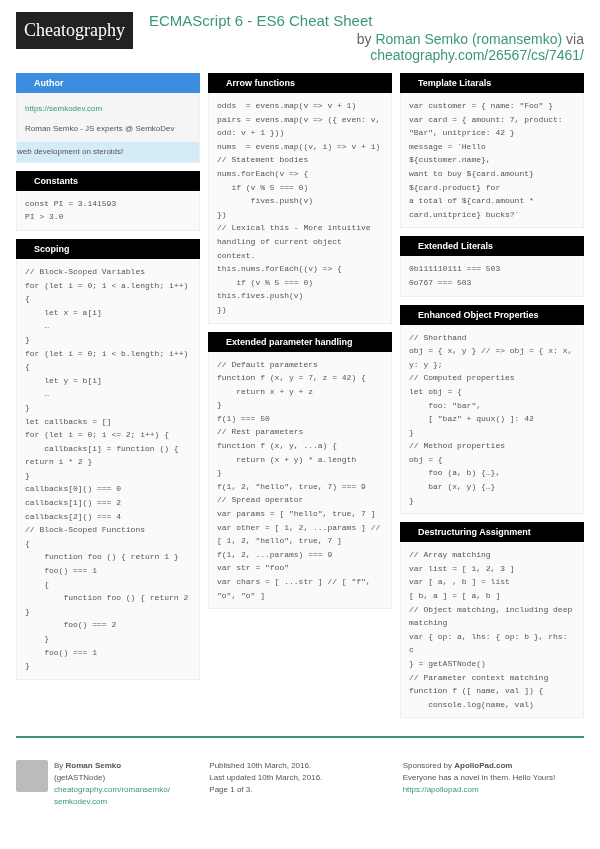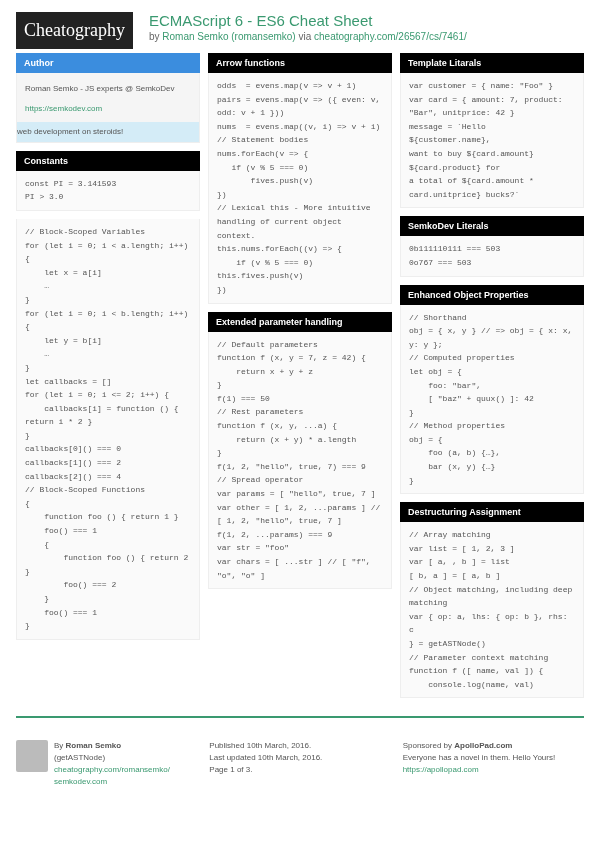--- a/index.html
+++ b/index.html
@@ -1,27 +1,27 @@
 <!DOCTYPE html>
 <html><head>
 <meta charset="utf-8">
 <style>
 * { margin: 0; padding: 0; box-sizing: border-box; }
 body { font-family: Arial, sans-serif; font-size: 9px; background: #fff; width: 600px; }
 .page { padding: 12px 16px; }
 .logo { background: #222; color: #fff; font-family: Georgia, serif; font-size: 18px; padding: 8px 8px; display: inline-block; margin-bottom: 4px; }
 .header h1 { color: #3a9970; font-size: 15px; font-weight: normal; margin-bottom: 2px; }
-.header .byline { font-size: 10px; color: #666; }
+.header .byline { font-size: 14px; color: #666; text-align: right; }
 .header .byline a { color: #3a9970; text-decoration: none; }
 .header { margin-bottom: 10px; }
 .top { display: flex; align-items: flex-start; gap: 16px; }
 .cols { display: flex; gap: 8px; }
 .col { flex: 1; min-width: 0; }
 .block { margin-bottom: 8px; }
-.block-head { color: #fff; font-size: 9px; font-weight: bold; padding: 5px 8px; }
+.block-head { color: #fff; font-size: 9px; font-weight: bold; padding: 5px 18px; }
 .head-blue { background: #3b8dde; }
 .head-green { background: #000000; }
 .block-body { background: #fafafa; border: 1px solid #eee; border-top: none; padding: 6px 8px; font-family: "Courier New", monospace; font-size: 8px; line-height: 1.7; color: #555; word-wrap: break-word; }
 .author-body { font-family: Arial, sans-serif; background: #f5f5f5; }
 .author-body div { padding: 3px 0; }
 .author-body a { color: #3a9970; text-decoration: none; }
 .author-tag { background: #d4ecf7; margin: 4px -8px -6px -8px; padding: 5px 8px; font-size: 8px; color: #555; }
 .footer { border-top: 2px solid #3a9970; margin-top: 10px; padding-top: 22px; display: flex; gap: 12px; font-size: 8px; color: #555; }
 .footer .fcol { flex: 1; line-height: 1.5; }
 .footer a { color: #3a9970; text-decoration: none; }
@@ -40,31 +40,32 @@
         <span>by </span><a>Roman Semko (romansemko)</a><span> via </span><a>cheatography.com/26567/cs/7461/</a>
       </div>
     </div>
   </div>
 
   <div class="cols">
     <div class="col">
       <div class="block">
         <div class="block-head head-blue">Author</div>
         <div class="block-body author-body">
+          <div><a>https://semkodev.com</a></div>
           <div>Roman Semko - JS experts @ SemkoDev</div>
-          <div><a>https://semkodev.com</a></div>
           <div class="author-tag">web development on steroids!</div>
         </div>
       </div>
       <div class="block">
         <div class="block-head head-green">Constants</div>
         <div class="block-body" style="white-space:pre-wrap">const PI = 3.141593
 PI &gt; 3.0</div>
       </div>
       <div class="block">
+        <div class="block-head head-green">Scoping</div>
         <div class="block-body" style="white-space:pre-wrap">// Block-Scoped Variables
 for (let i = 0; i &lt; a.length; i++)
 {
     let x = a[i]
     …
 }
 for (let i = 0; i &lt; b.length; i++)
 {
     let y = b[i]
     …
@@ -140,21 +141,21 @@
 var card = { amount: 7, product:
 "Bar", unitprice: 42 }
 message = `Hello
 ${customer.name},
 want to buy ${card.amount}
 ${card.product} for
 a total of ${card.amount *
 card.unitprice} bucks?`</div>
       </div>
       <div class="block">
-        <div class="block-head head-green">SemkoDev Literals</div>
+        <div class="block-head head-green">Extended Literals</div>
         <div class="block-body" style="white-space:pre-wrap">0b111110111 === 503
 0o767 === 503</div>
       </div>
       <div class="block">
         <div class="block-head head-green">Enhanced Object Properties</div>
         <div class="block-body" style="white-space:pre-wrap">// Shorthand
 obj = { x, y } // =&gt; obj = { x: x,
 y: y };
 // Computed properties
 let obj = {

